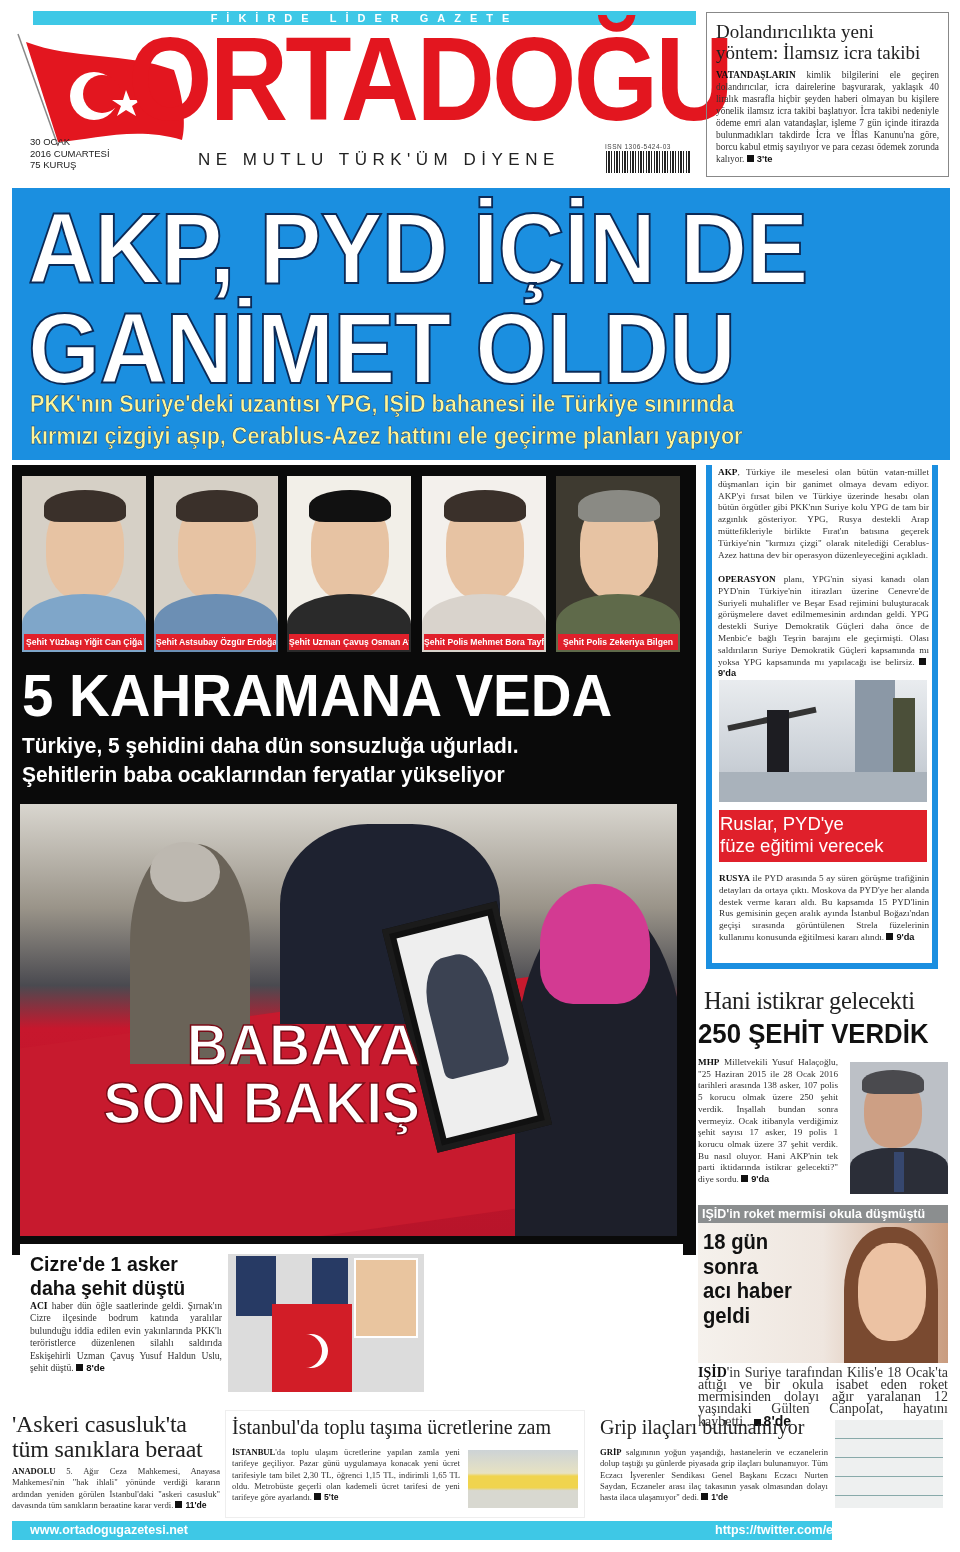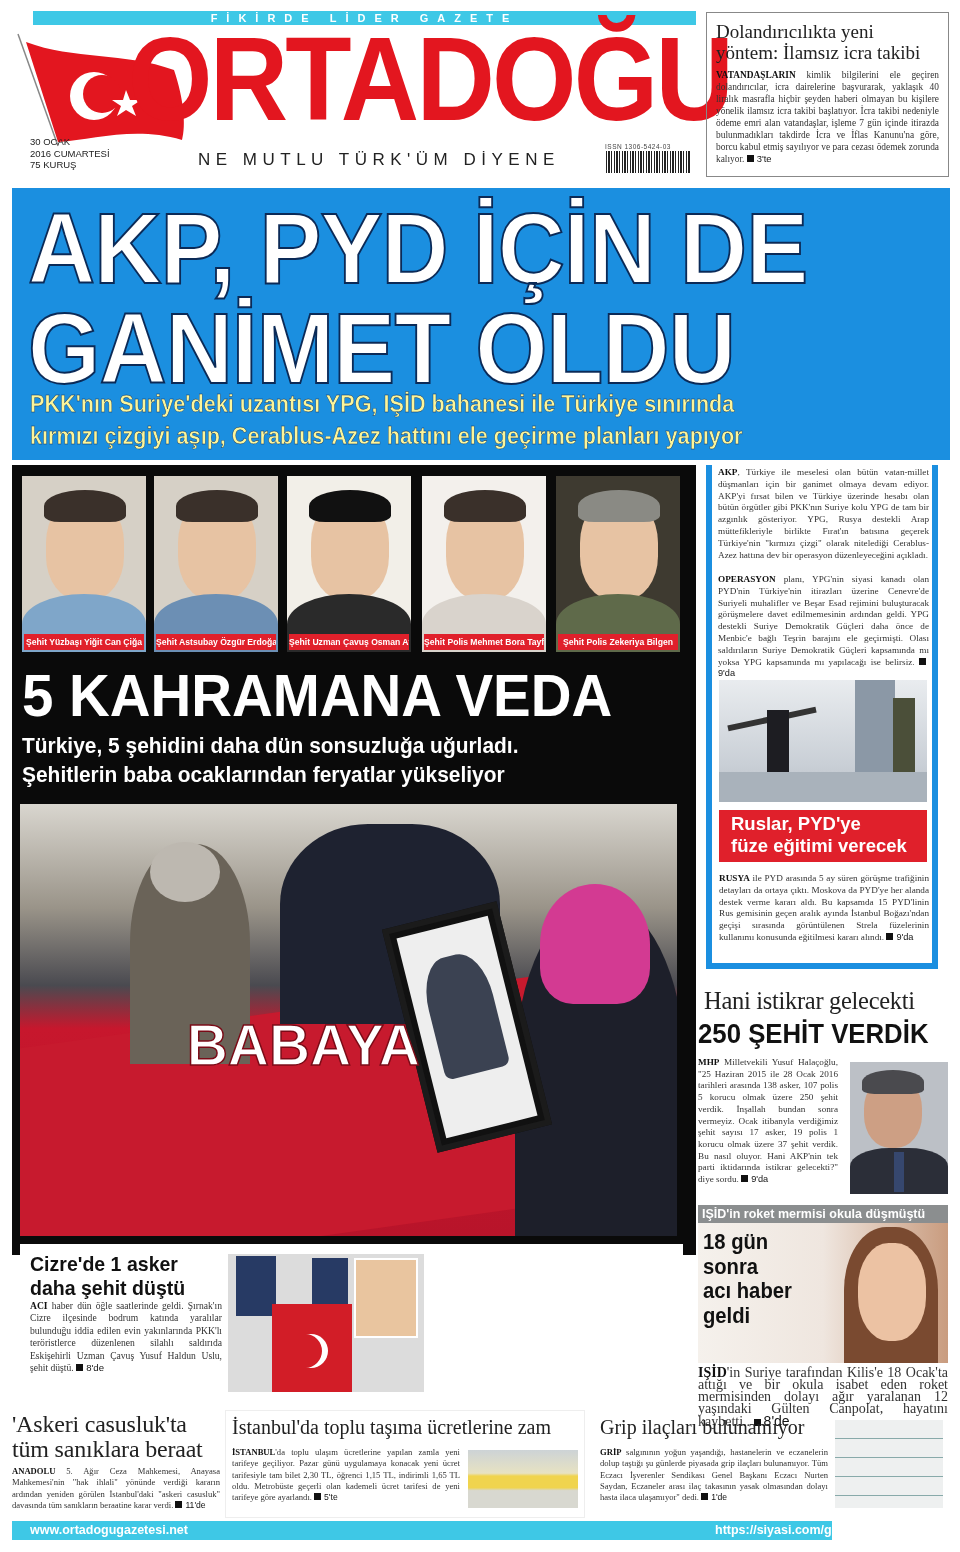--- a/index.html
+++ b/index.html
@@ -2,21 +2,21 @@
 <html><head>
 <meta charset="utf-8">
 <style>
 *{box-sizing:border-box;margin:0;padding:0}
 html,body{width:960px;height:1552px;background:#fff;overflow:hidden}
 body{position:relative;font-family:"Liberation Sans",sans-serif;color:#111}
 .abs{position:absolute}
 .serif{font-family:"Liberation Serif","DejaVu Serif",serif}
 .body-txt{font-family:"Liberation Serif",serif;font-size:9.6px;line-height:12.2px;color:#333;text-align:justify}
 .body-txt b{color:#111}
-.ref{font-family:"Liberation Sans",sans-serif;font-weight:normal;color:#111}
+.ref{font-family:"Liberation Sans",sans-serif;font-weight:bold;color:#111}
 .ref:before{content:"";display:inline-block;width:7px;height:7px;background:#111;margin-right:3px;vertical-align:0}
 
 
 #tagline-bar{left:33px;top:11px;width:663px;height:14px;background:#3ec8e6;color:#fff;font-size:11px;font-weight:bold;letter-spacing:9px;text-align:center;line-height:14px}
 #logo{left:128px;top:20px;font-size:118px;font-weight:bold;color:#e3161f;letter-spacing:-3px;line-height:118px;transform:scaleX(0.92);transform-origin:left top;white-space:nowrap}
 #motto{left:198px;top:150px;font-size:17px;letter-spacing:5.5px;color:#222}
 #date{left:30px;top:136px;font-size:9.5px;line-height:11.5px;color:#222}
 #isbn{left:605px;top:143px;font-size:6.5px;color:#444;letter-spacing:.5px}
 #barcode{left:606px;top:151px;width:85px;height:22px;background:repeating-linear-gradient(90deg,#222 0 1px,#fff 1px 2px,#222 2px 4px,#fff 4px 5px,#222 5px 6px,#fff 6px 8px)}
 
@@ -69,21 +69,21 @@
 
 #sidebox{left:706px;top:465px;width:232px;height:504px;border:6px solid #1b8fe0;border-top:none;background:#fff}
 #side-a{left:718px;top:467px;width:211px}
 #side-b{left:718px;top:574px;width:211px}
 #rocket{left:719px;top:680px;width:208px;height:122px;background:linear-gradient(180deg,#e9ecef,#c9cfd6 70%,#b9bfc6);overflow:hidden}
 #rocket .tower{position:absolute;left:136px;top:0;width:40px;height:120px;background:#8b98a6}
 #rocket .man1{position:absolute;left:48px;top:30px;width:22px;height:64px;background:#1d1d22}
 #rocket .tube{position:absolute;left:8px;top:36px;width:90px;height:6px;background:#333;transform:rotate(-12deg)}
 #rocket .man2{position:absolute;left:174px;top:18px;width:22px;height:80px;background:#4b4f39}
 #rocket .deck{position:absolute;left:0;top:92px;width:208px;height:30px;background:#a9b2bb}
-#russia-head{left:719px;top:810px;width:208px;height:52px;background:#e0202b;color:#fff;font-weight:bold;font-size:18.5px;line-height:22px;padding:3px 12px;white-space:nowrap}
+#russia-head{left:719px;top:810px;width:208px;height:52px;background:#e0202b;color:#fff;font-weight:normal;font-size:18.5px;line-height:22px;padding:3px 1px;white-space:nowrap}
 #russia-body{left:719px;top:873px;width:210px}
 
 
 #hani-kicker{left:704px;top:987px;font-size:24.5px;color:#222;white-space:nowrap;letter-spacing:-.3px}
 #hani-title{left:698px;top:1018px;font-weight:bold;font-size:28px;line-height:32px;color:#111;white-space:nowrap;transform:scaleX(0.92);transform-origin:left top}
 #hani-body{left:698px;top:1057px;width:140px}
 #hani-img{left:850px;top:1062px;width:98px;height:132px;background:#bcc0c6;overflow:hidden}
 #hani-img .face{position:absolute;left:14px;top:14px;width:58px;height:72px;border-radius:45%;background:#cd9f84}
 #hani-img .hair{position:absolute;left:12px;top:8px;width:62px;height:24px;border-radius:50% 50% 20% 20%;background:#4a4a4e}
 #hani-img .suit{position:absolute;left:0;top:86px;width:98px;height:46px;background:#2b2e38;border-radius:40% 40% 0 0}
@@ -194,20 +194,21 @@
   <div class="girl"></div>
   <div class="hat"></div>
   <div class="frame">
       <div class="inner">
         <div class="p"></div>
       </div>
     </div>
 </div>
 <div class="abs" id="babaya">
   <div>BABAYA</div>
+  <div>SON BAKIŞ</div>
 </div>
 
 <div class="abs" id="cizre"></div>
 <div class="abs" id="cizre-title">
   <div>Cizre'de 1 asker</div>
   <div>daha şehit düştü</div>
 </div>
 <p class="abs body-txt" id="cizre-body" style="font-size:9.6px;line-height:12.4px"><b>ACI</b><span> haber dün öğle saatlerinde geldi. Şırnak'ın Cizre ilçesinde bodrum katında yaralılar bulunduğu iddia edilen evin yakınlarında PKK'lı teröristlerce düzenlenen silahlı saldırıda Eskişehirli Uzman Çavuş Yusuf Haldun Uslu, şehit düştü.</span> <span class="ref">8'de</span></p>
 <div class="abs" id="cizre-img">
   <div class="cop1"></div>
@@ -266,14 +267,14 @@
 <div class="abs serif" id="ist-title">İstanbul'da toplu taşıma ücretlerine zam</div>
 <p class="abs body-txt" id="ist-body"><b>İSTANBUL</b><span>'da toplu ulaşım ücretlerine yapılan zamla yeni tarifeye geçiliyor. Pazar günü uygulamaya konacak yeni ücret tarifesiyle tam bilet 2,30 TL, öğrenci 1,15 TL, indirimli 1,65 TL oldu. Metrobüste geçerli olan kademeli ücret tarifesi de yeni tarifeye göre ayarlandı.</span> <span class="ref">5'te</span></p>
 <div class="abs" id="ist-img"></div>
 
 <div class="abs serif" id="grip-title">Grip ilaçları bulunamıyor</div>
 <p class="abs body-txt" id="grip-body"><b>GRİP</b><span> salgınının yoğun yaşandığı, hastanelerin ve eczanelerin dolup taştığı şu günlerde piyasada grip ilaçları bulunamıyor. Tüm Eczacı İşverenler Sendikası Genel Başkanı Eczacı Nurten Saydan, Eczaneler arası ilaç takasının yasak olmasından dolayı hasta ilaca ulaşamıyor" dedi.</span> <span class="ref">1'de</span></p>
 <div class="abs" id="grip-img"></div>
 
 <div class="abs" id="footer">
   <span style="left:18px">www.ortadogugazetesi.net</span>
-  <span style="left:703px">https://siyasi.com/gazeteortadogu</span>
+  <span style="left:703px">https://twitter.com/edilmemesinin</span>
 </div>
 
 </body></html>

